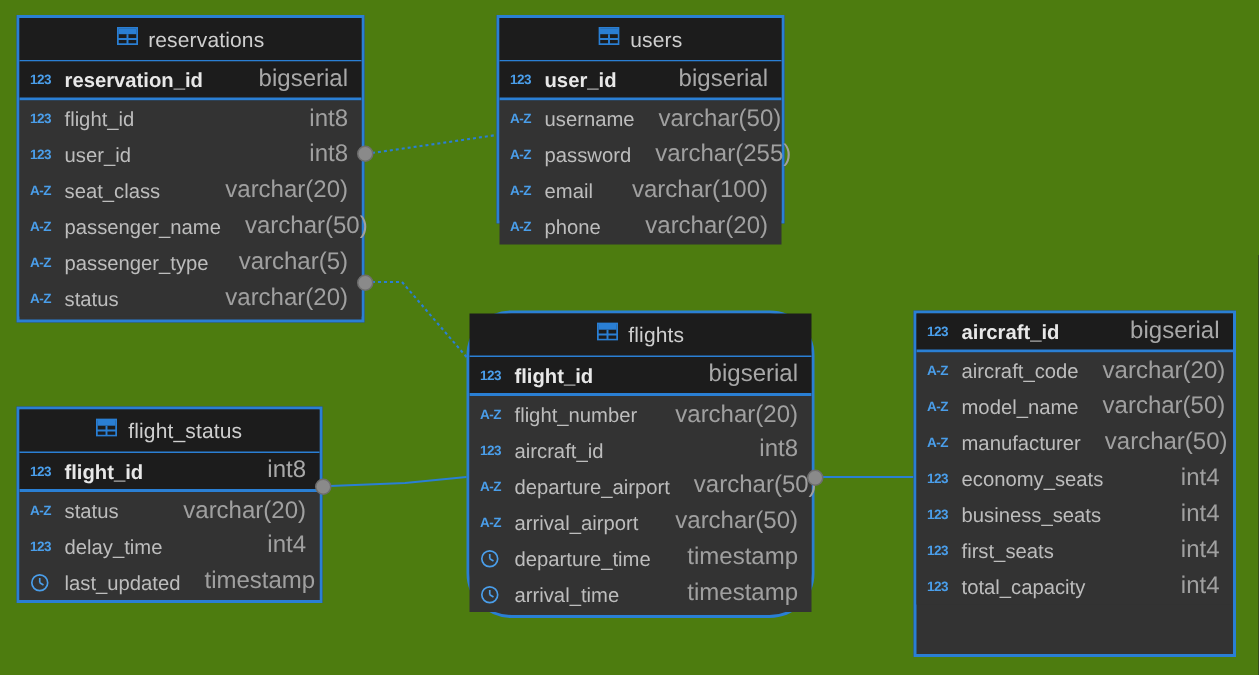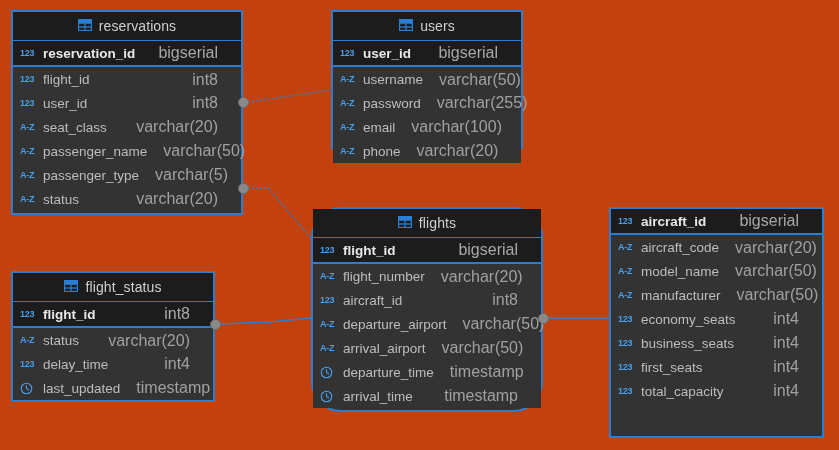--- a/index.html
+++ b/index.html
@@ -4,21 +4,21 @@
 <style>
   html, body {
     margin: 0;
     padding: 0;
     background: #2d2d2d;
   }
   #canvas {
     position: relative;
     width: 839px;
     height: 450px;
-    background: #c2410c;
+    background: #4d7c0f;
     font-family: "Liberation Sans", sans-serif;
     overflow: hidden;
   }
   #links {
     position: absolute;
     left: 0; top: 0;
     width: 839px; height: 450px;
     pointer-events: none;
   }
   .table-node {
@@ -43,21 +43,21 @@
   }
   .grid-icon { display: block; }
   .pk-row {
     background: #1c1c1c;
     border-bottom: 2px solid #2a7fd4;
   }
   .row {
     display: flex;
     align-items: center;
     height: 24px;
-    padding: 0 23px 0 7px;
+    padding: 0 9px 0 7px;
     box-sizing: border-box;
     gap: 6px;
   }
   .body-rows { background: #333333; }
   .body-rows .row:first-child { padding-top: 1px; }
   .type-icon {
     width: 17px;
     flex: 0 0 17px;
     color: #4a9eea;
     font-size: 9px;

